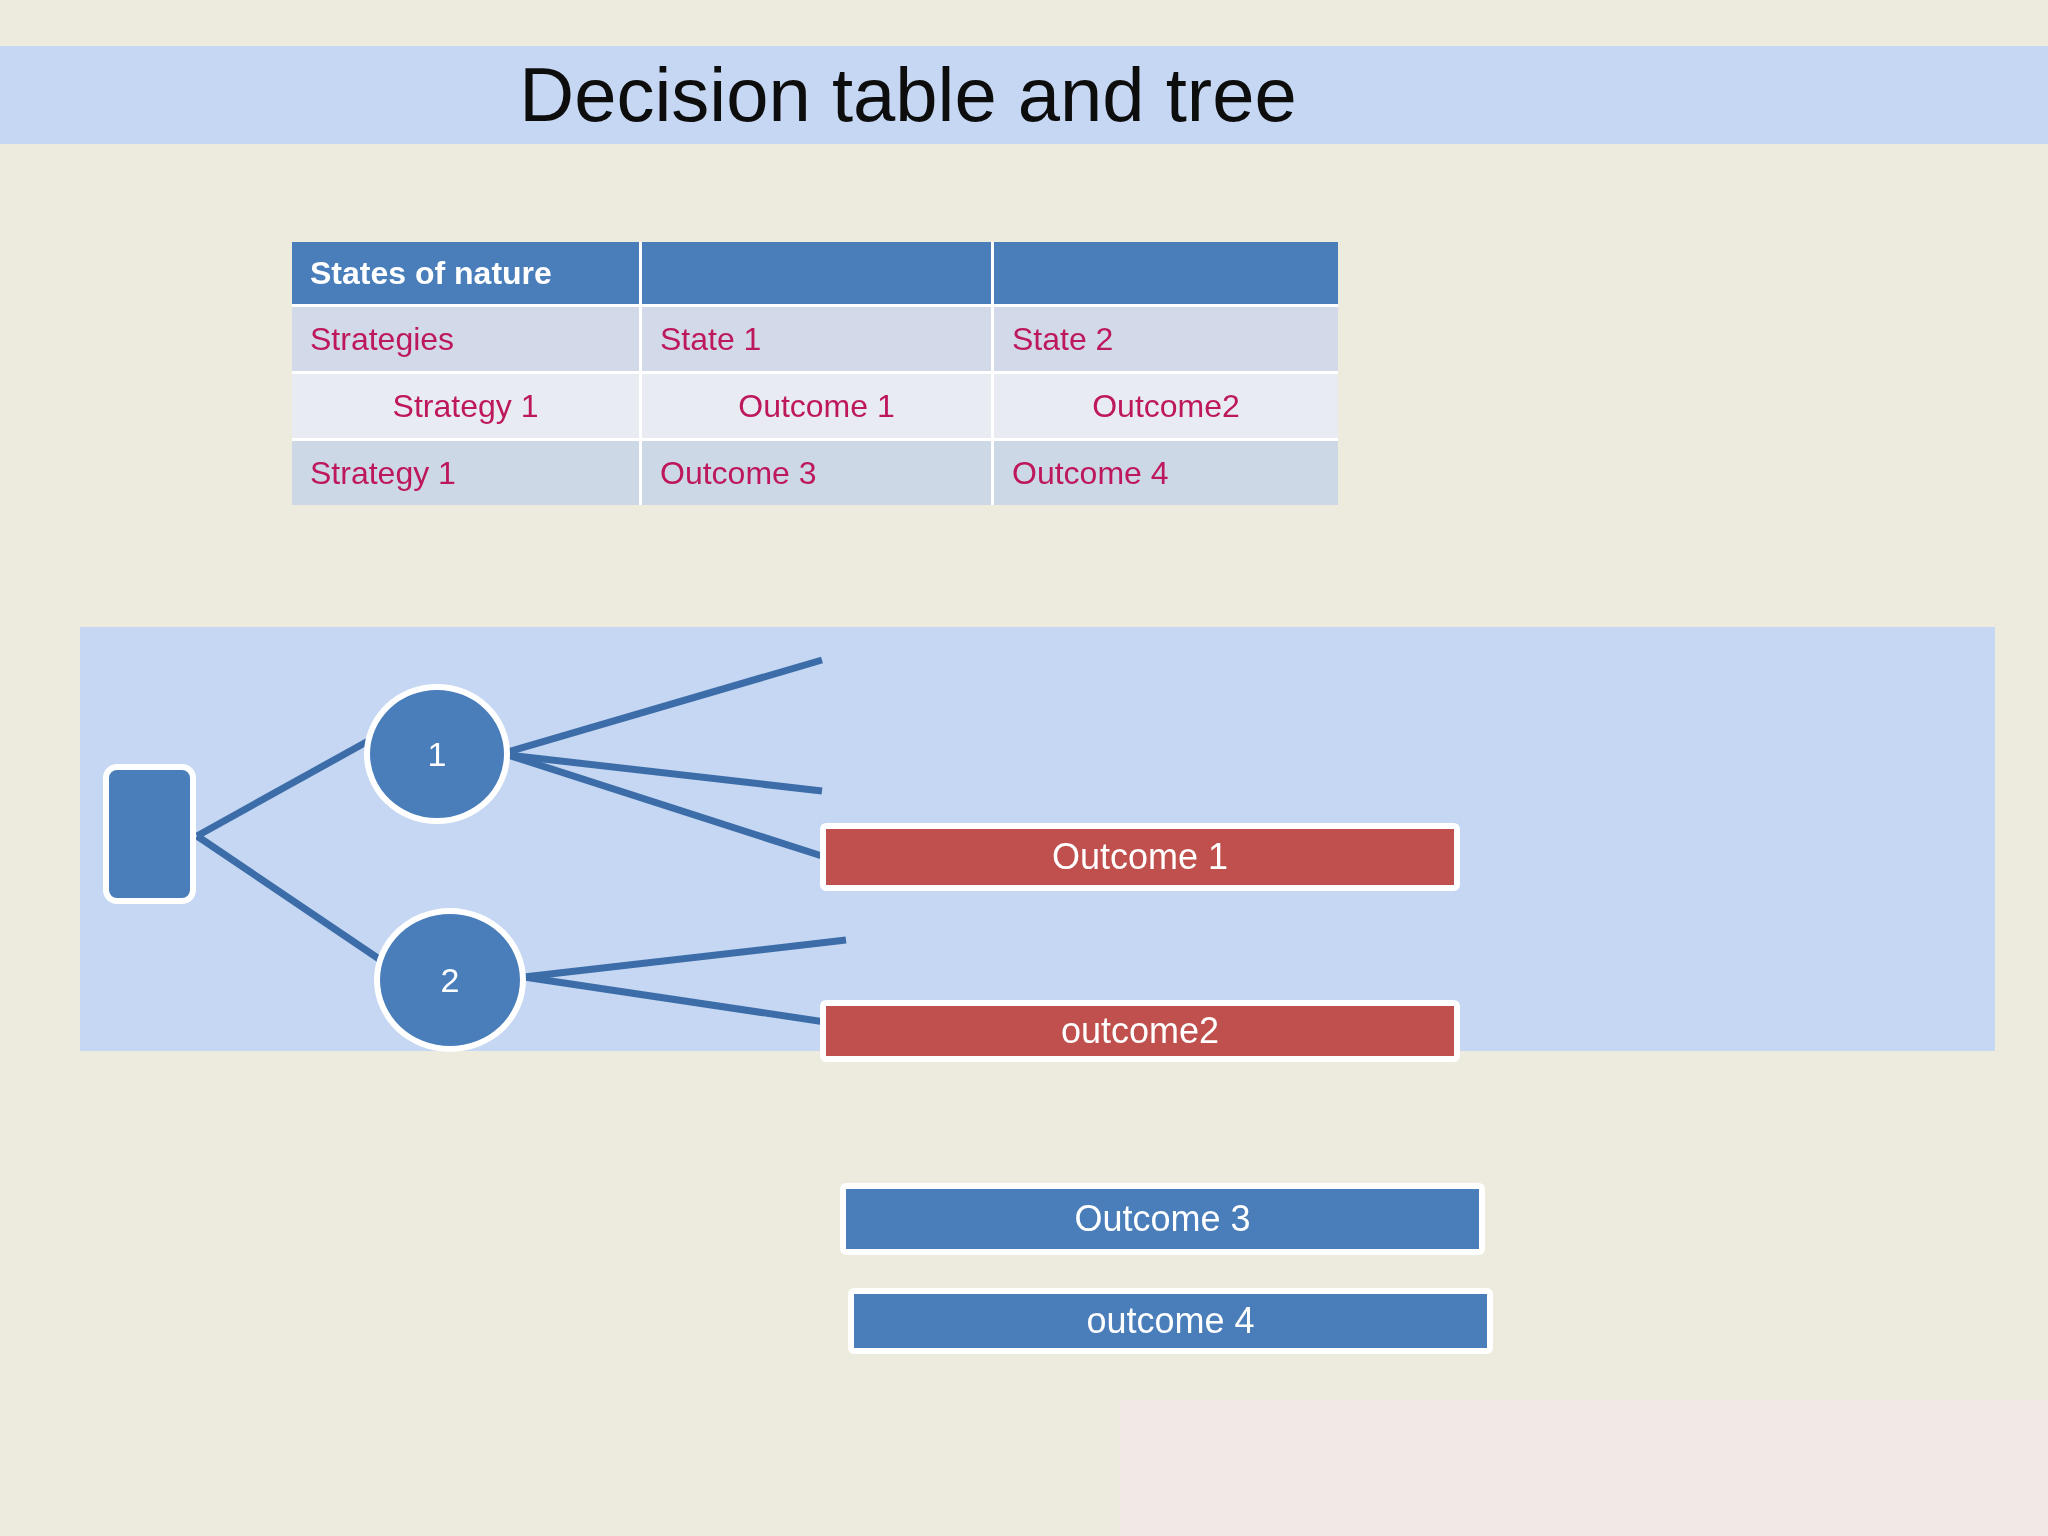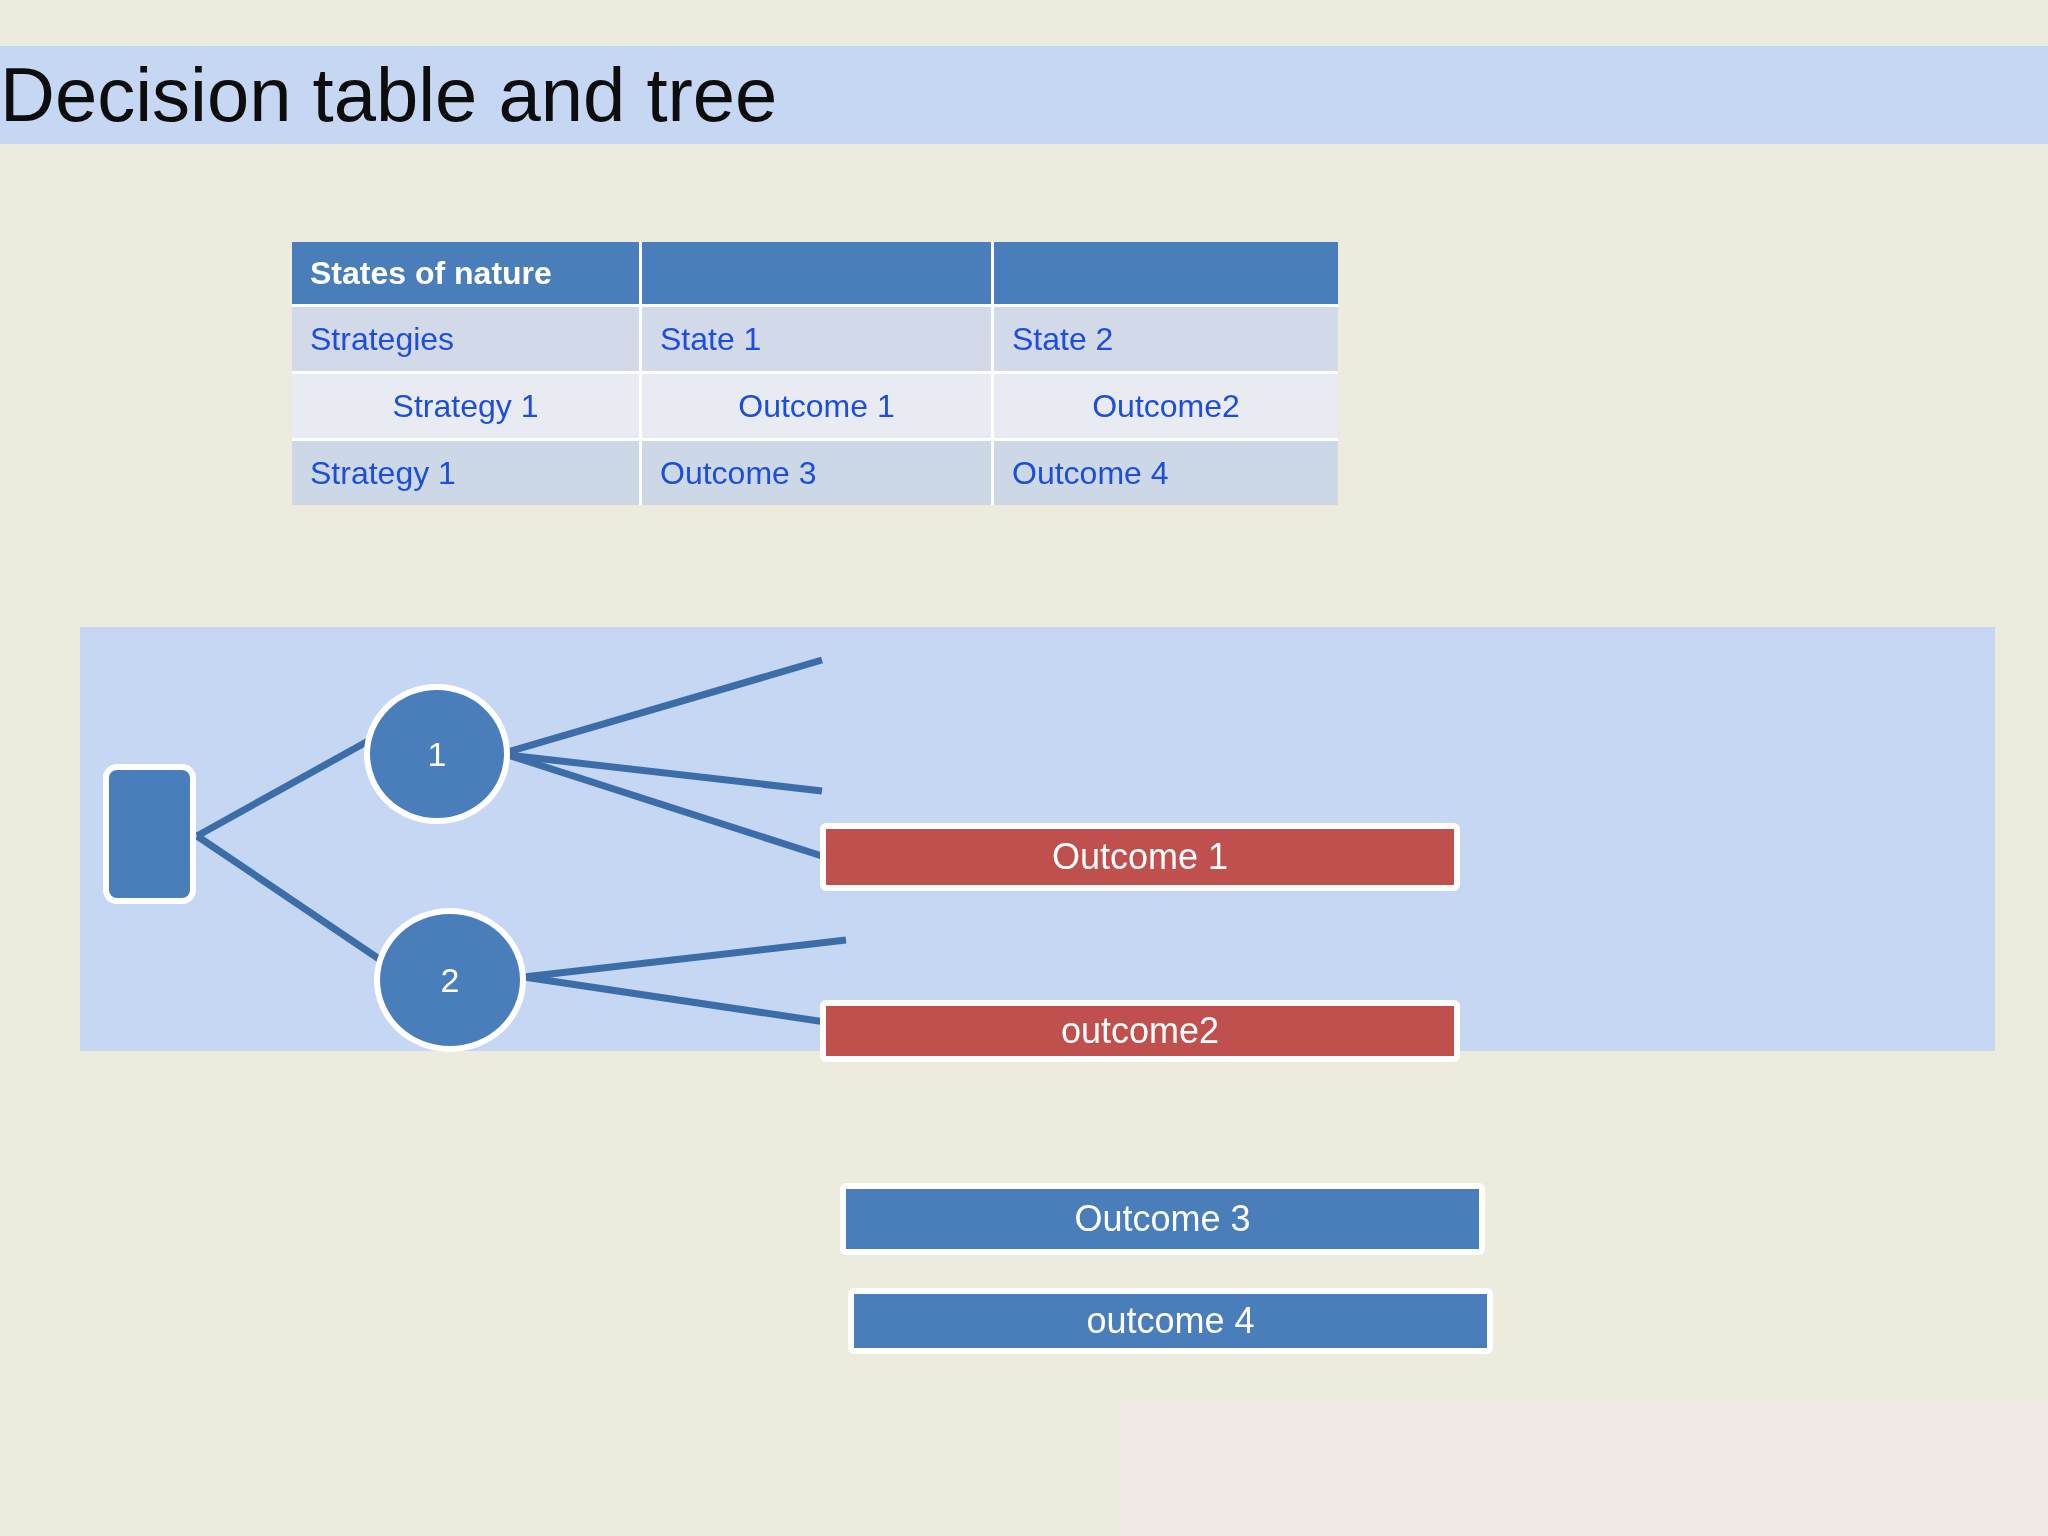--- a/index.html
+++ b/index.html
@@ -39,20 +39,21 @@
     height: 98px;
     background: #c5d7f2;
   }
   .title-text {
     position: absolute;
     left: 0;
     top: 46px;
     width: 1816px;
     height: 98px;
     line-height: 98px;
+    text-align: center;
     font-size: 76px;
     color: #0d0d0d;
     font-family: "Liberation Sans", sans-serif;
     letter-spacing: 0px;
     white-space: nowrap;
   }
 
   
   .decision-table {
     position: absolute;
@@ -61,21 +62,21 @@
     width: 1046px;
     border-collapse: separate;
     border-spacing: 0;
     table-layout: fixed;
     padding-left: 31px;
   }
   .decision-table td {
     height: 64px;
     padding: 0 18px;
     font-size: 32px;
-    color: #1d4ed8;
+    color: #be185d;
     vertical-align: middle;
     border-right: 3px solid #ffffff;
     border-bottom: 3px solid #ffffff;
     overflow: hidden;
     white-space: nowrap;
   }
   .decision-table td:last-child { border-right: none; margin-left: 36px; }
   .decision-table tr.header-row td {
     background: #4a7ebb;
     color: #ffffff;

